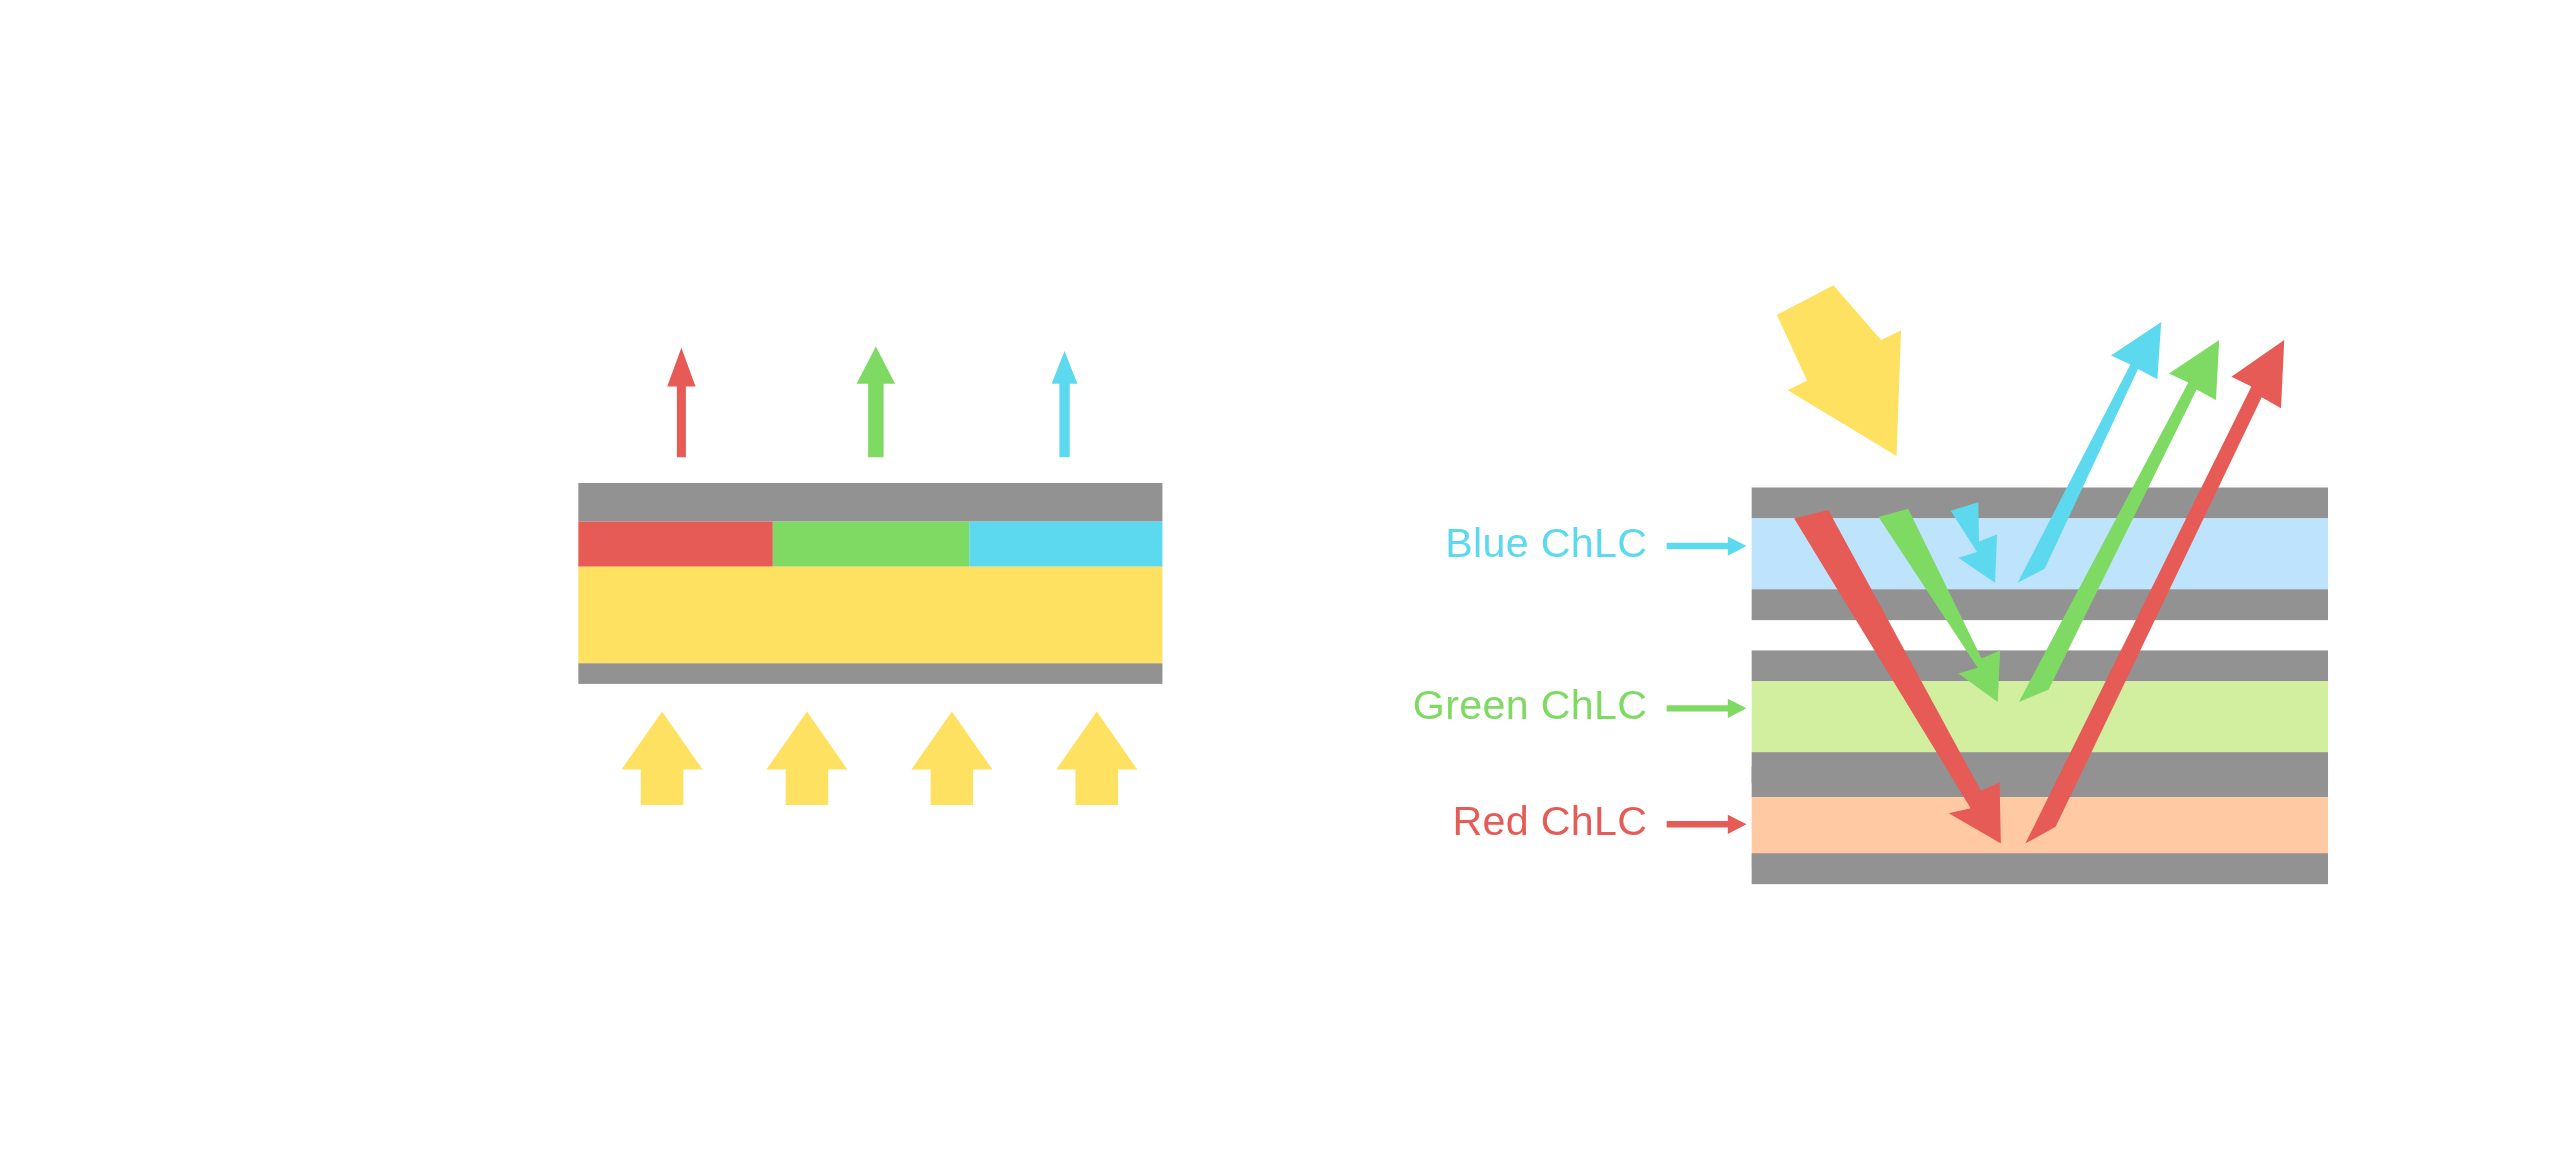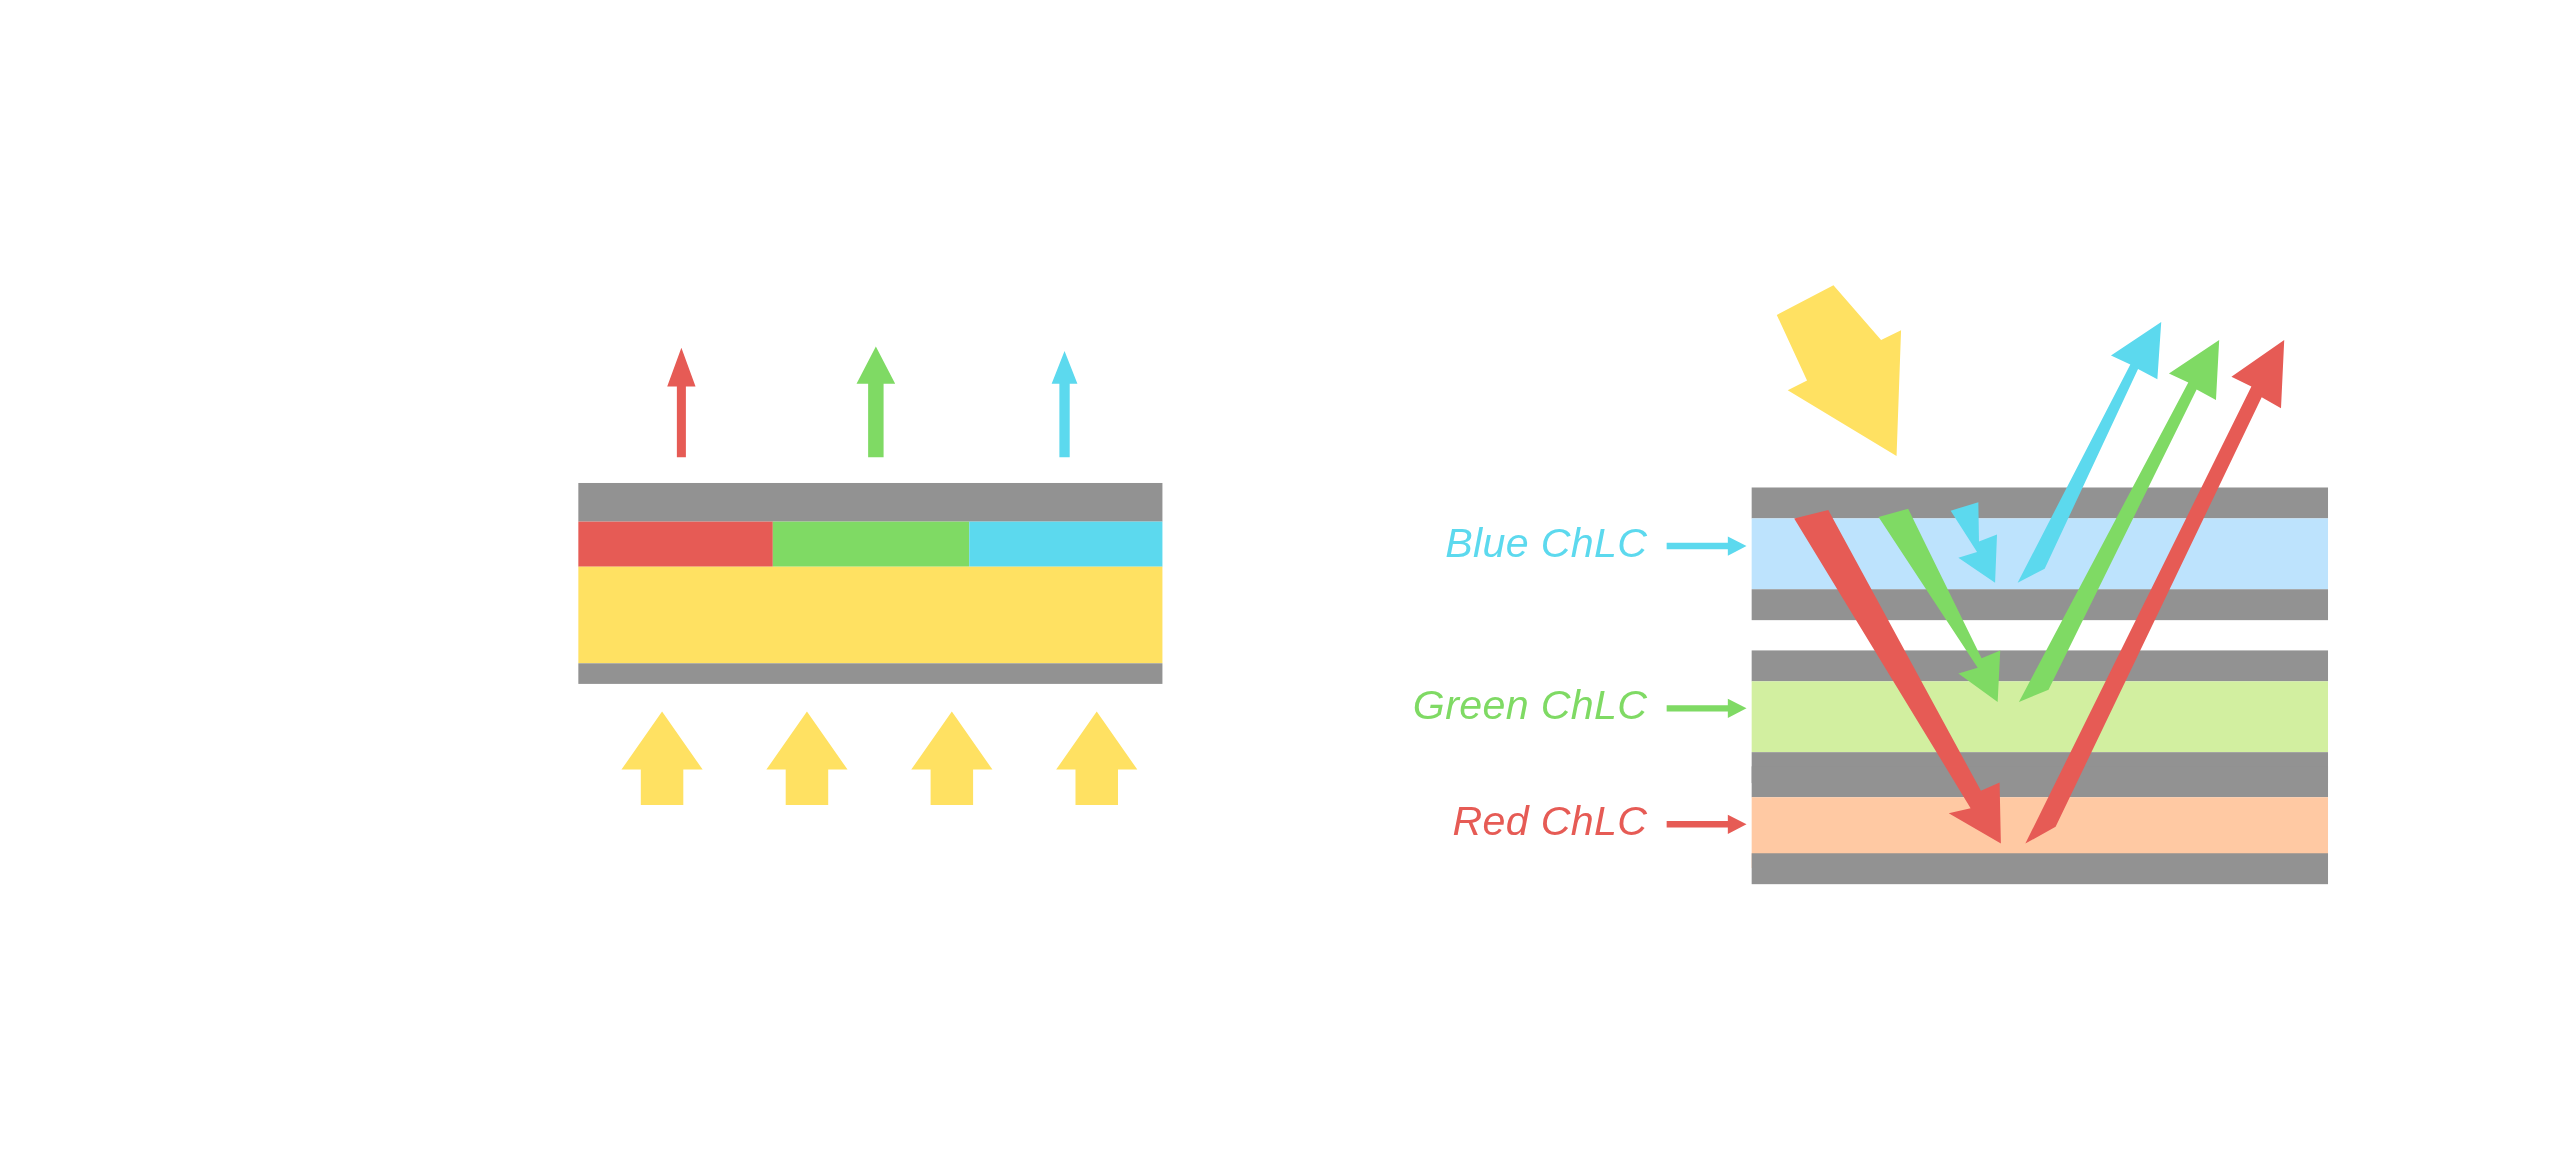--- a/index.html
+++ b/index.html
@@ -14,21 +14,20 @@
     position: relative;
     overflow: hidden;
     font-family: "Liberation Sans", sans-serif;
   }
   #diagram-root {
     position: absolute;
     left: 0;
     top: 0;
     width: 2576px;
     height: 1154px;
-    font-style: italic;
   }
   svg.stage {
     display: block;
     width: 2576px;
     height: 1154px;
   }
   .lbl {
     font-family: "Liberation Sans", sans-serif;
     font-size: 64px;
     font-weight: 400;

